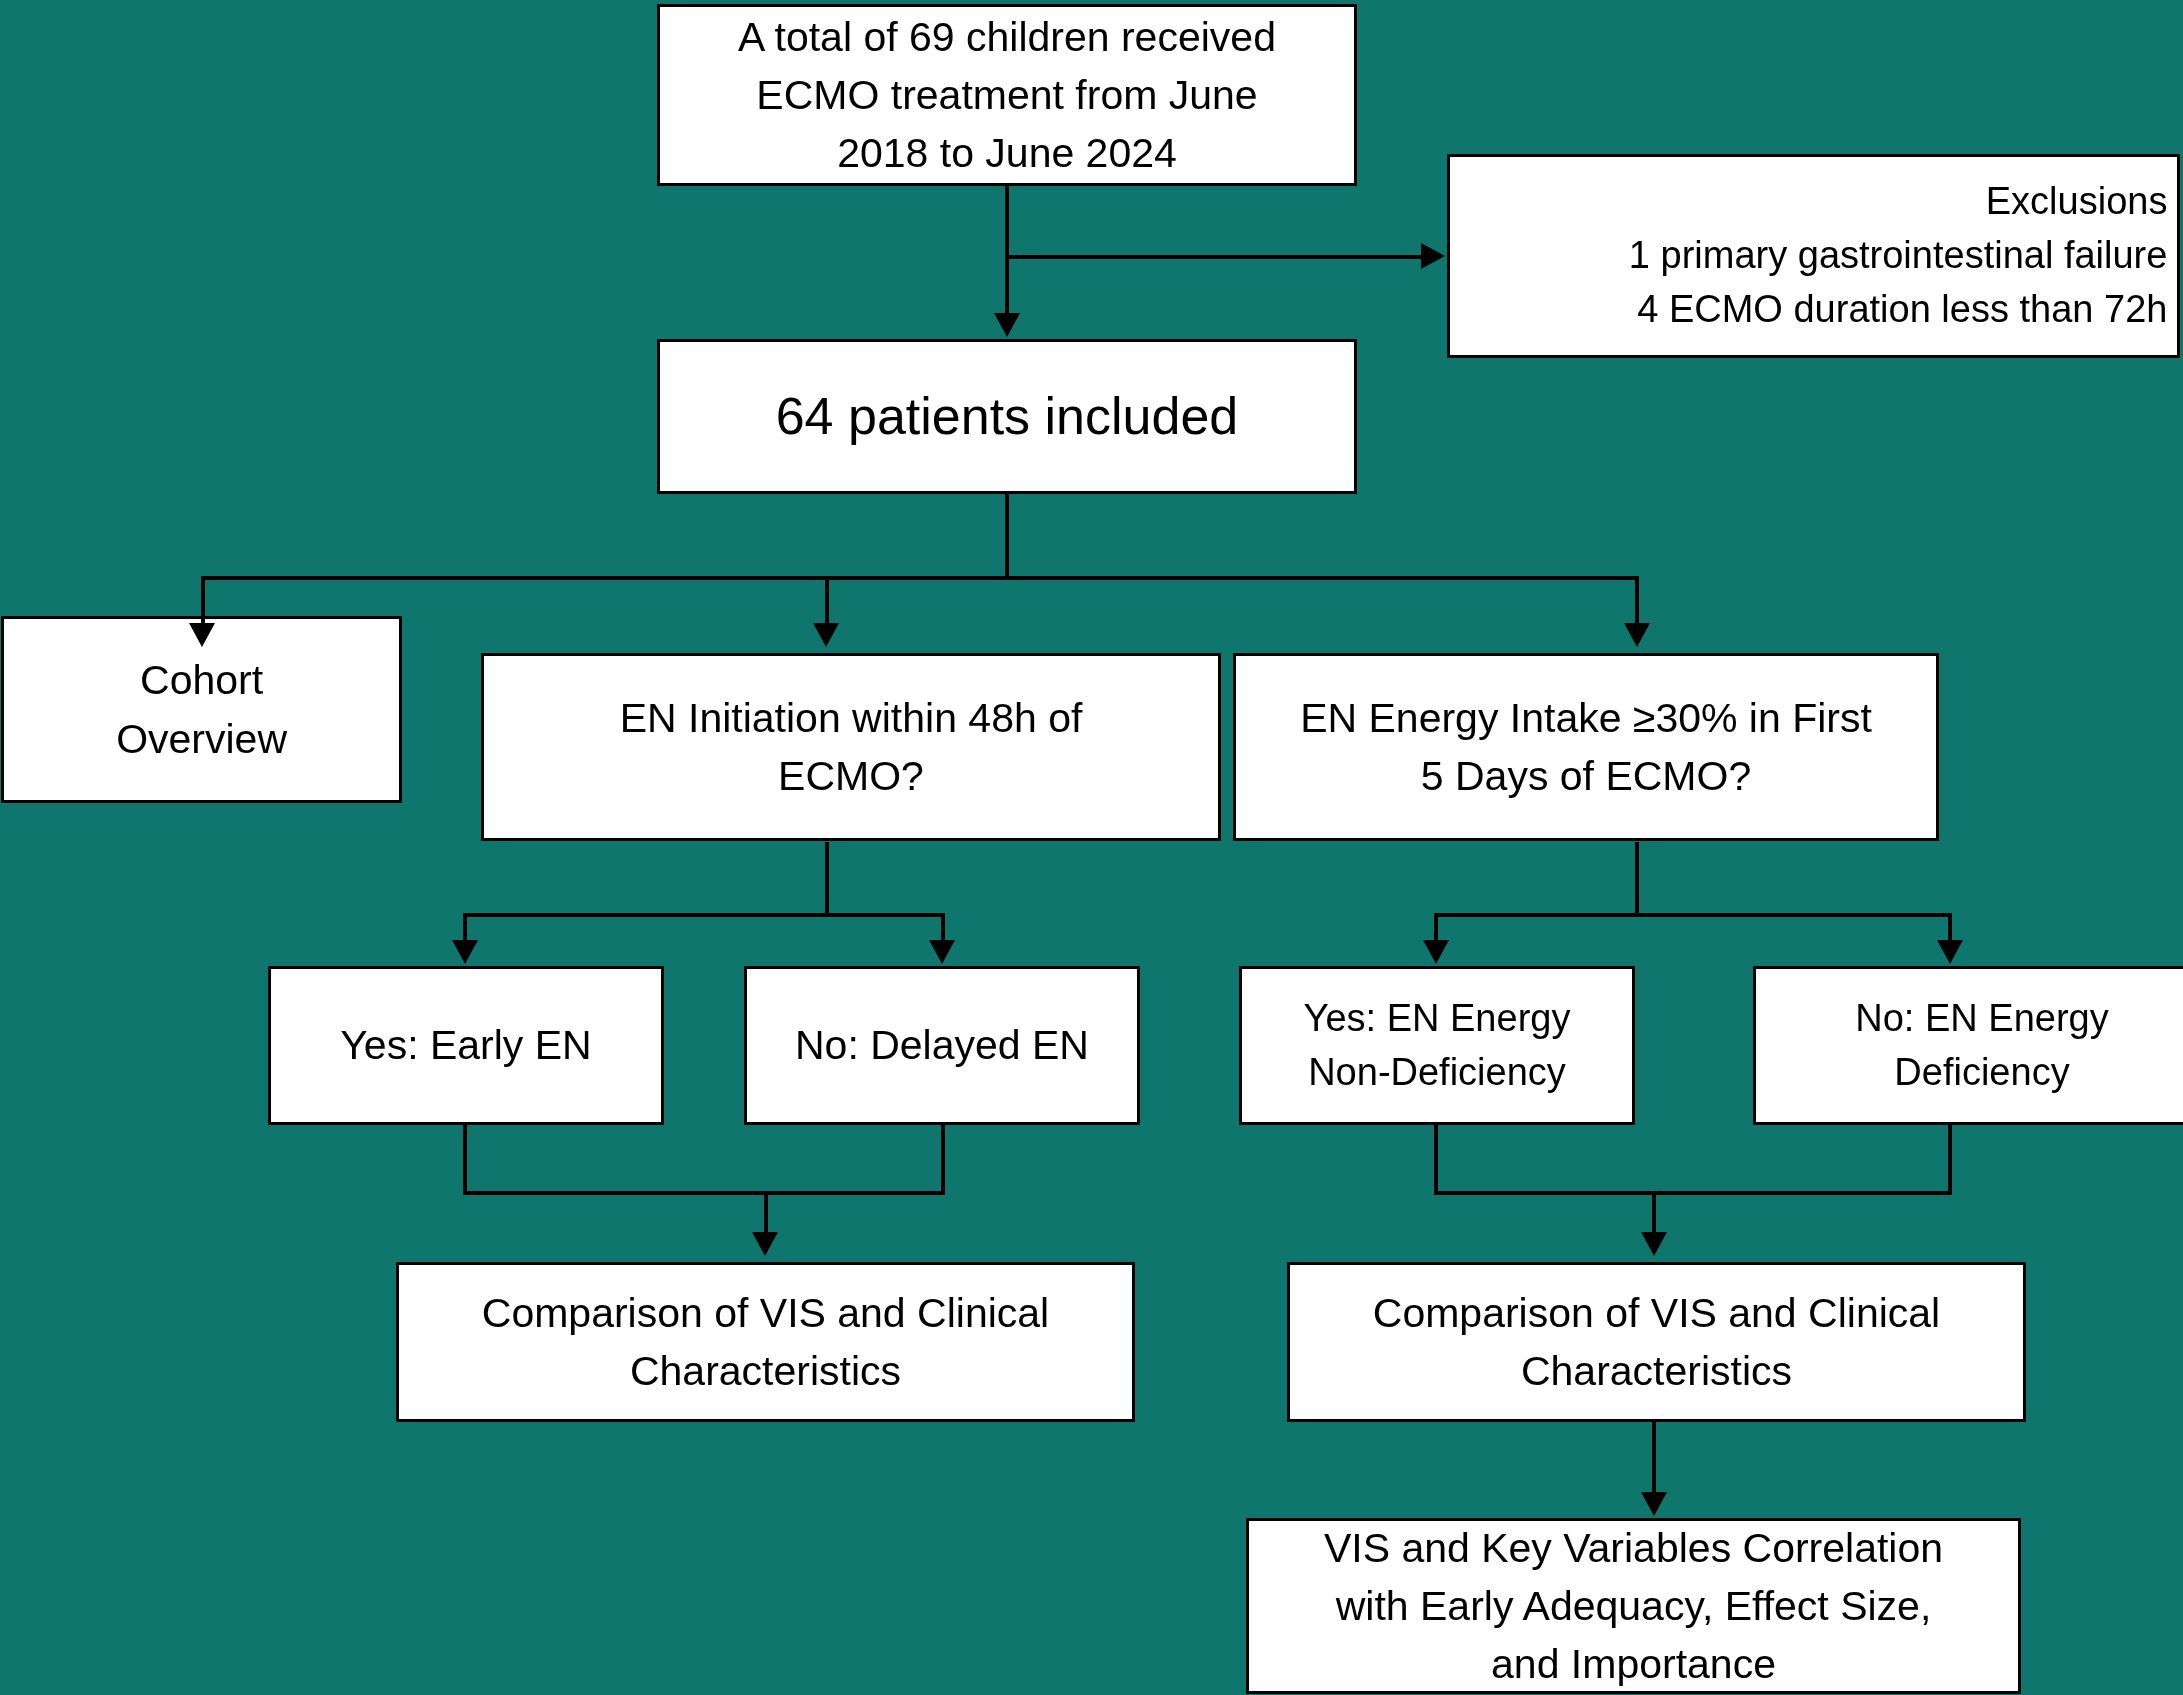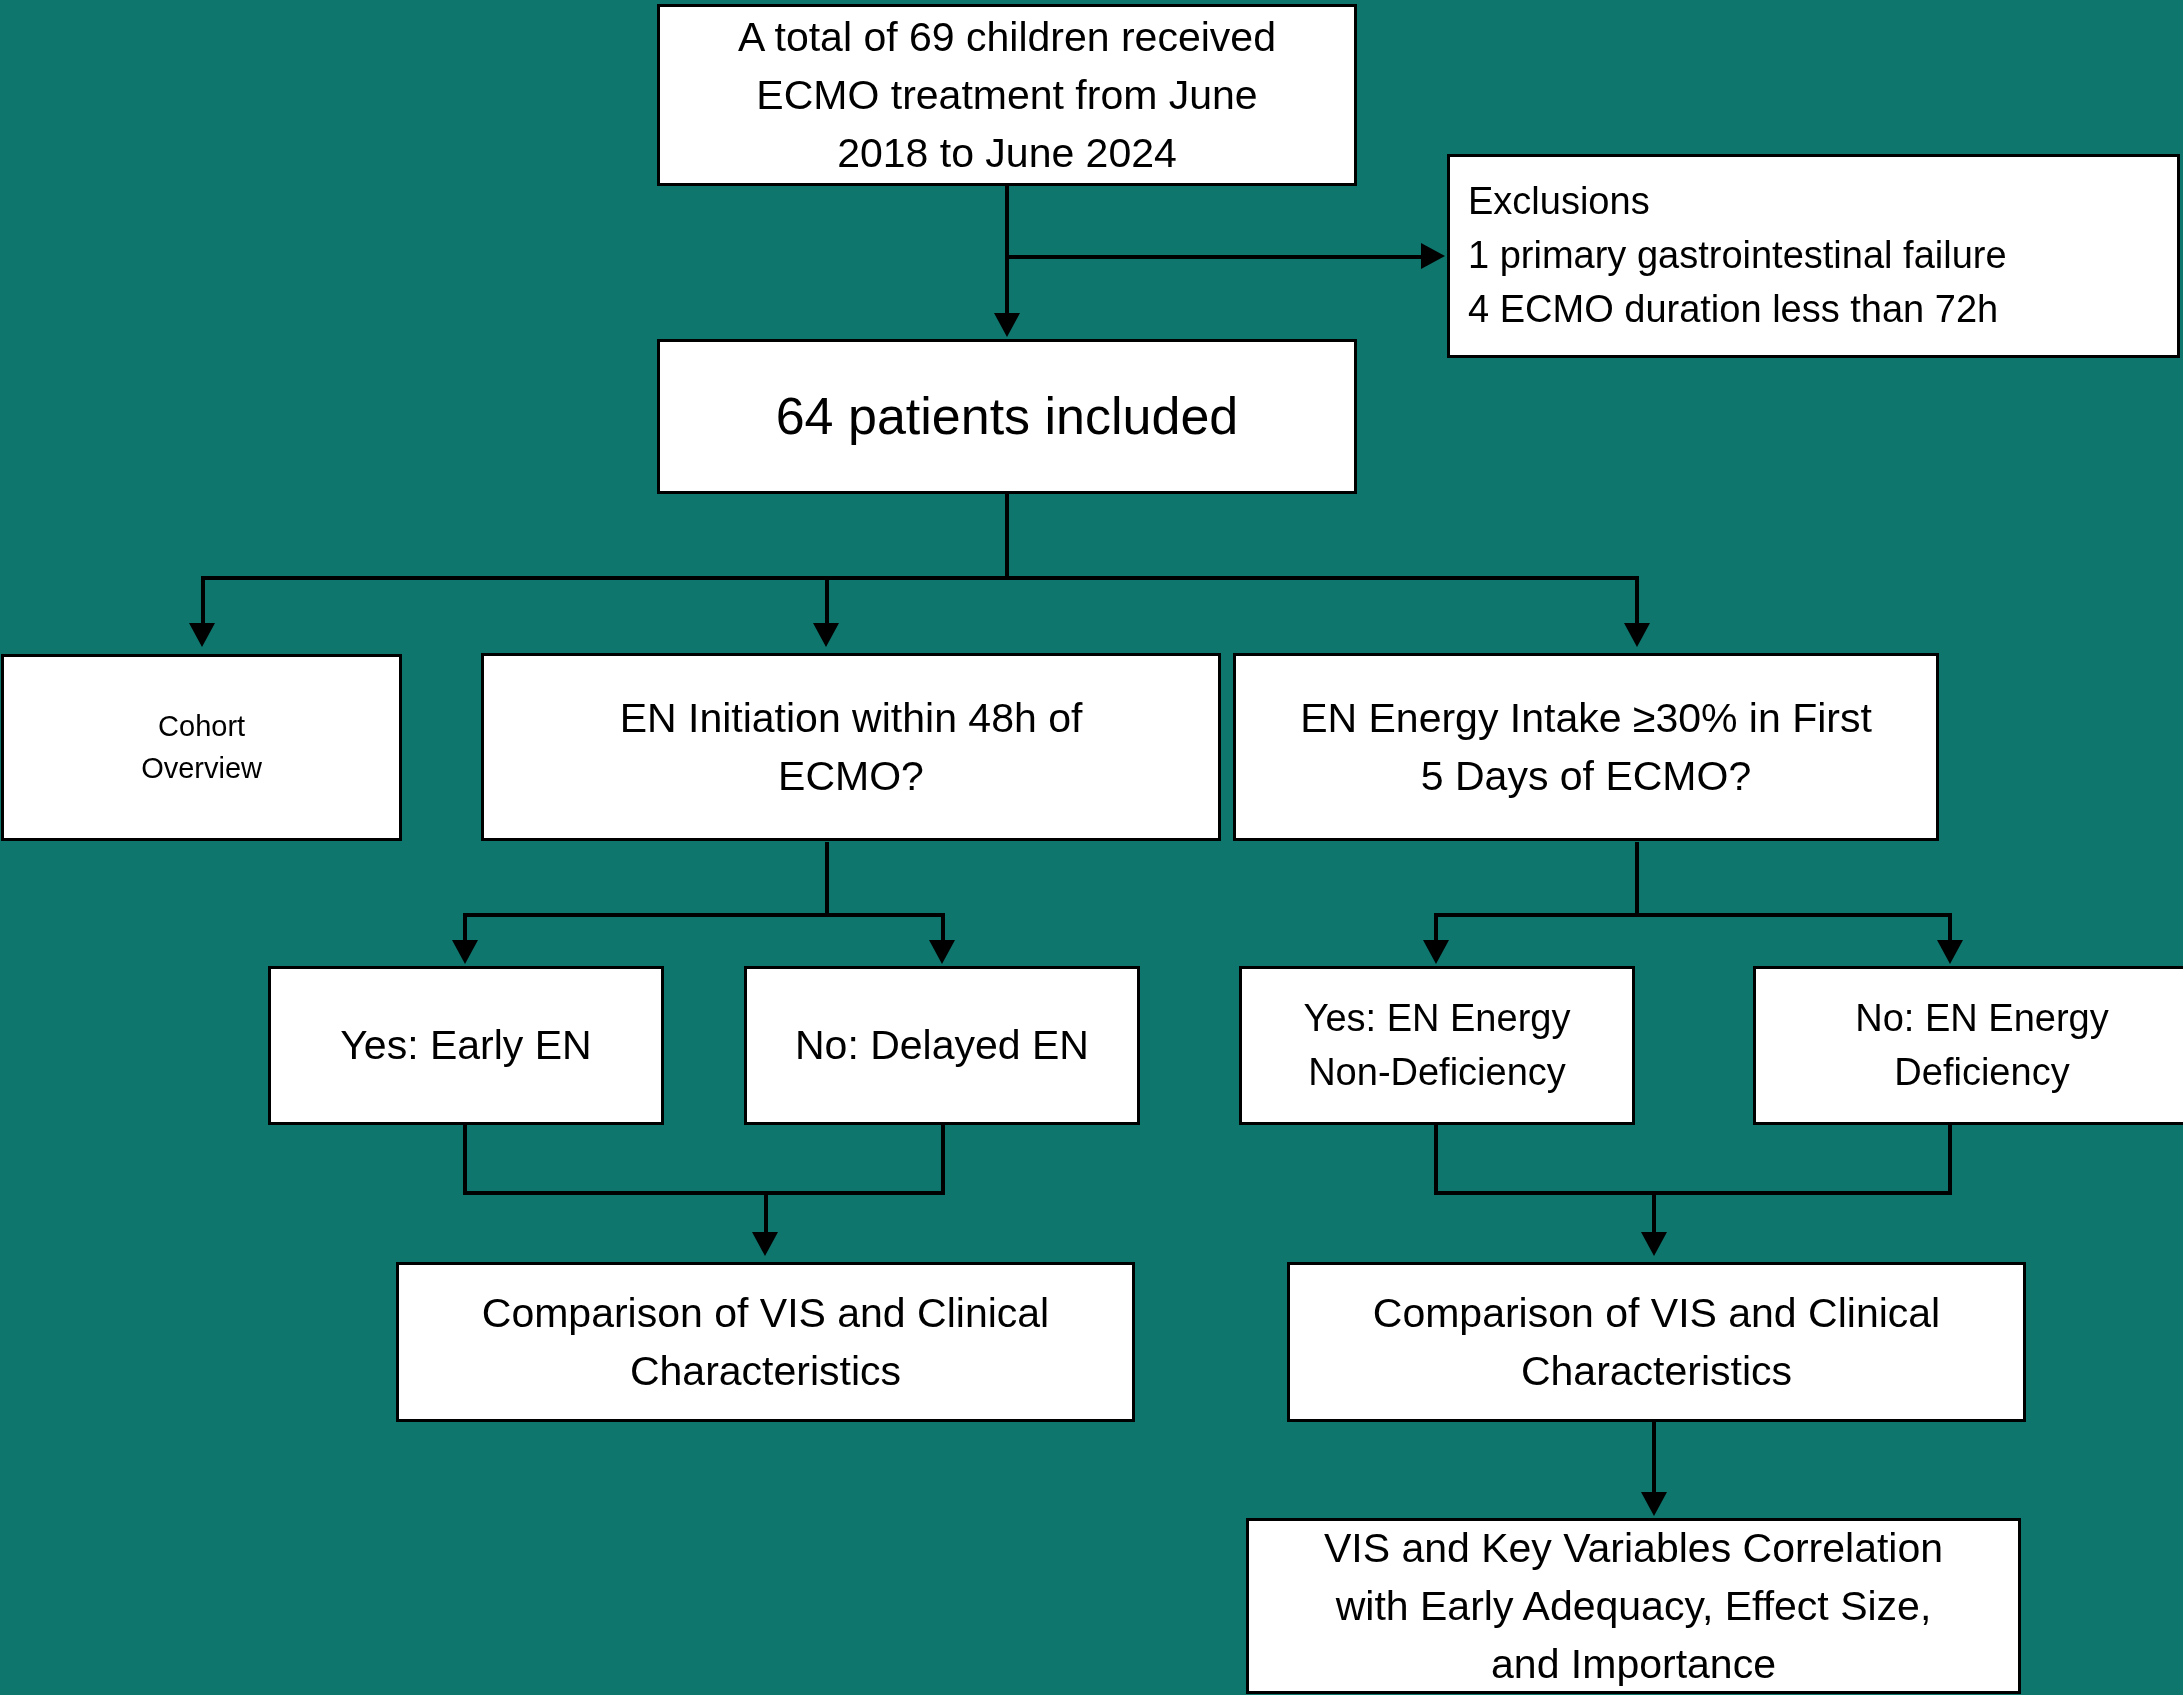--- a/index.html
+++ b/index.html
@@ -30,21 +30,21 @@
     letter-spacing: 0px;
   }
   .node .txt {
     display: block;
     width: 100%;
     padding: 0 9.6px;
     white-space: pre-line;
   }
   .node.left-align {
     justify-content: flex-start;
-    text-align: left;
+    text-align: right;
   }
   .node.left-align .txt {
     padding-left: 18px;
   }
   
   .vline {
     position: absolute;
     background: #000000;
     width: 3.7px;
   }
@@ -84,21 +84,21 @@
   <div class="node left-align" style="left:1447px; top:154px; width:733px; height:204px; font-size:38px;">
     <span class="txt">Exclusions
 1  primary gastrointestinal failure
 4  ECMO duration less than 72h</span>
   </div>
 
   <div class="node" style="left:657px; top:339px; width:700px; height:155px; font-size:52px;">
     <span class="txt">64 patients included</span>
   </div>
 
-  <div class="node" style="left:1.1px; top:654px; width:401px; height:187px; font-size:29px;">
+  <div class="node" style="left:1.1px; top:616px; width:401px; height:187px; font-size:41px;">
     <span class="txt">Cohort
 Overview</span>
   </div>
 
   <div class="node" style="left:481px; top:653px; width:740px; height:188px; font-size:41px;">
     <span class="txt">EN Initiation within 48h of
 ECMO?</span>
   </div>
 
   <div class="node" style="left:1233px; top:653px; width:706px; height:188px; font-size:41px;">

